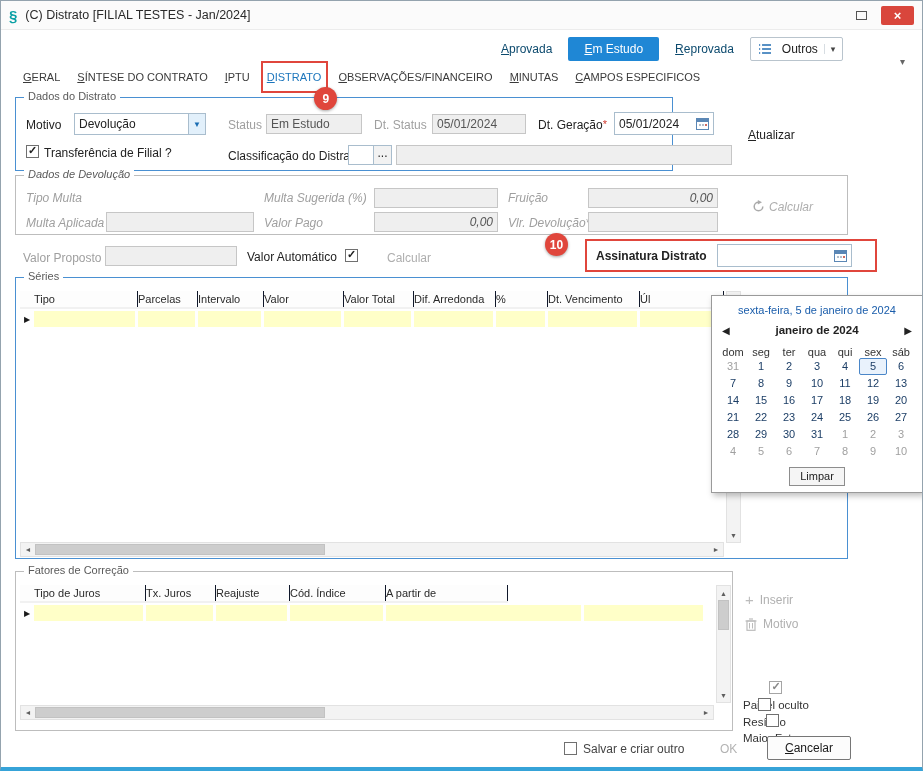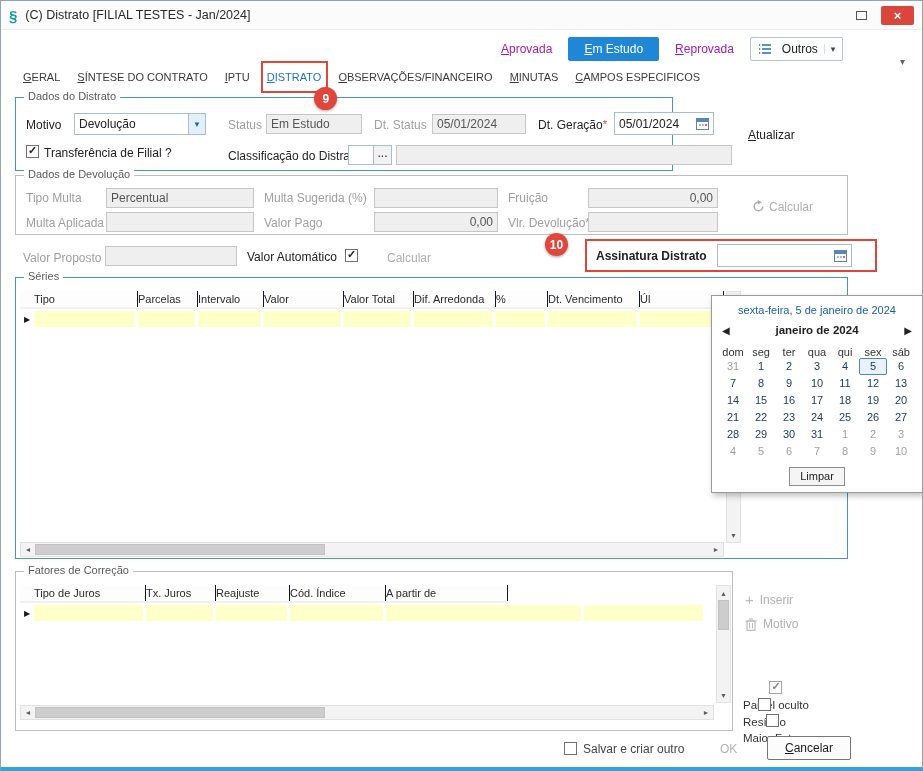--- a/index.html
+++ b/index.html
@@ -16,21 +16,21 @@
   .title { font-size:12.5px; color:#2a2a2a; }
   .win-btns { margin-left:auto; display:flex; align-items:center; gap:6px; }
   .btn-min { width:28px; height:19px; display:flex; align-items:center; justify-content:center; cursor:default; }
   .min-glyph { width:11px; height:9px; border:1px solid #555; display:inline-block; }
   .btn-close { width:33px; height:19px; background:#d9463c; border-radius:2px; color:#fff;
                display:flex; align-items:center; justify-content:center; font-size:13px; font-weight:bold; }
 
   
   .workflow { position:absolute; top:34px; left:500px; width:352px; height:27px;
               display:flex; align-items:center; gap:16px; }
-  .link { color:#a21caf; cursor:pointer; }
+  .link { color:#0c4a6e; cursor:pointer; }
   .ul1 { display:inline-block; }
   .ul1::first-letter { text-decoration:underline; }
   .btn-primary { background:#1f87d5; color:#fff; padding:5px 16px; border-radius:2px; }
   .btn-outros { display:flex; align-items:center; gap:6px; border:1px solid #b9c4cd; background:#fff;
                 border-radius:2px; padding:4px 7px; }
   .caret { color:#444; font-size:9px; border-left:1px solid #d7dde2; padding-left:6px; }
   .tab-overflow { position:absolute; left:899px; top:55px; color:#666; font-size:10px; }
 
   
   .tabs { position:absolute; left:22px; top:70px; display:flex; gap:17px; font-size:11px; color:#3a3a3a; }
@@ -221,25 +221,24 @@
     <span class="lbl" style="left:28px; top:48px;">Transferência de Filial ?</span>
 
     <span class="lbl" style="left:212px; top:51px;">Classificação do Distrato</span>
     <span class="field" style="left:332px; top:47px; width:26px;"></span>
     <span class="field" style="left:357px; top:47px; width:19px; background:#f2f2f2; justify-content:center; padding:0;">
         <span style="margin-top:-5px;">...</span>
       </span>
     <span class="field dis" style="left:380px; top:47px; width:336px;"></span>
   </div>
 
-  <div class="groupbox" style="left:14px; top:174px; width:833px; height:60px;">
+  <div class="groupbox" style="left:14px; top:174px; width:833px; height:60px;font-style:italic;">
     <span class="legend">Dados de Devolução</span>
 
     <span class="lbl dis" style="left:10px; top:15px;">Tipo Multa</span>
-    <span class="field dis" style="left:90px; top:12px; width:148px;">Percentual</span>
 
     <span class="lbl dis" style="left:248px; top:15px;">Multa Sugerida (%)</span>
     <span class="field dis" style="left:358px; top:12px; width:124px;"></span>
 
     <span class="lbl dis" style="left:492px; top:15px;">Fruição</span>
     <span class="field dis right" style="left:572px; top:12px; width:130px;">0,00</span>
 
     <span class="lbl dis" style="left:10px; top:40px;">Multa Aplicada (%)</span>
     <span class="field dis" style="left:90px; top:36px; width:148px;"></span>
 

